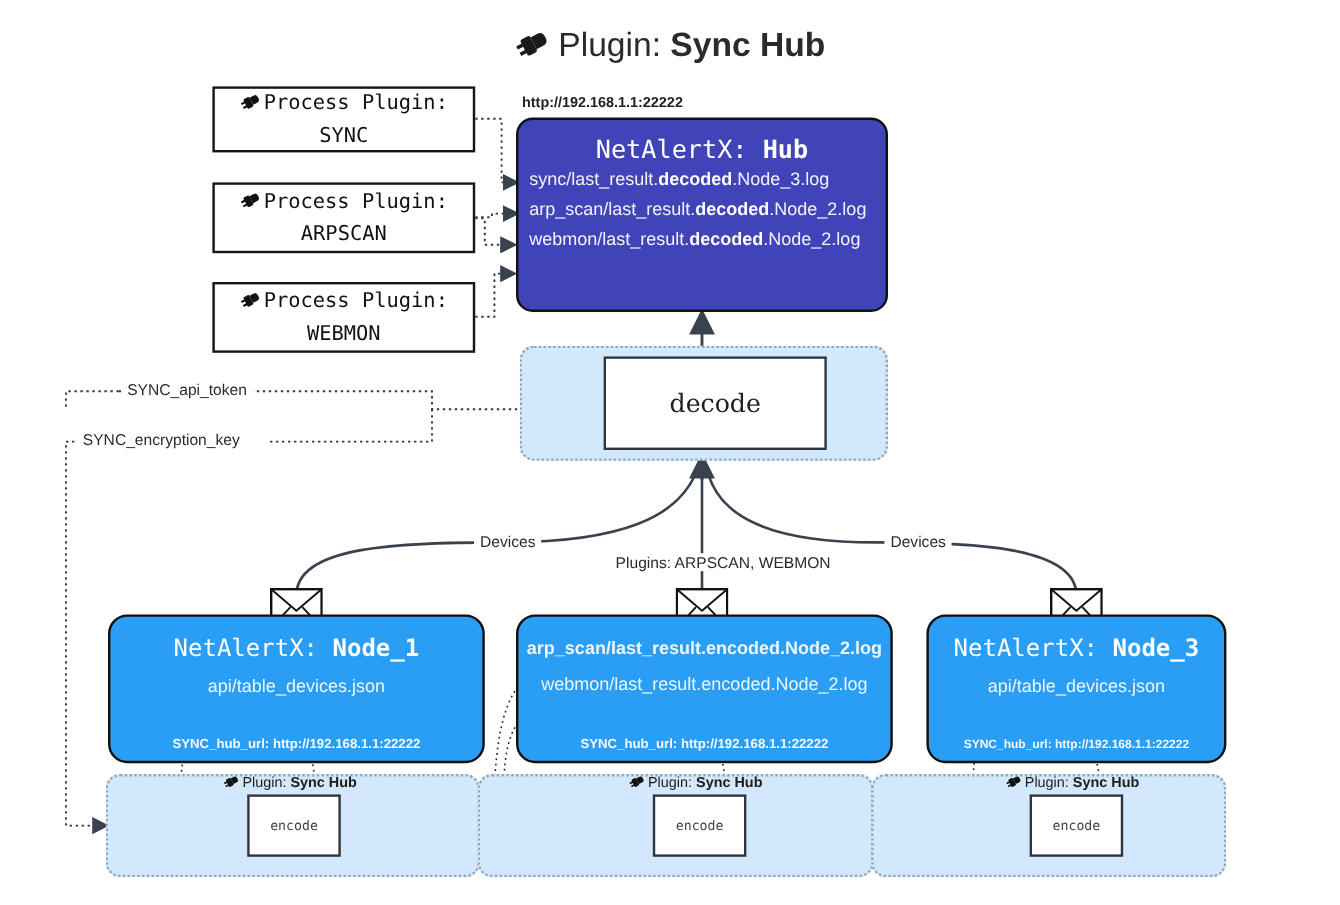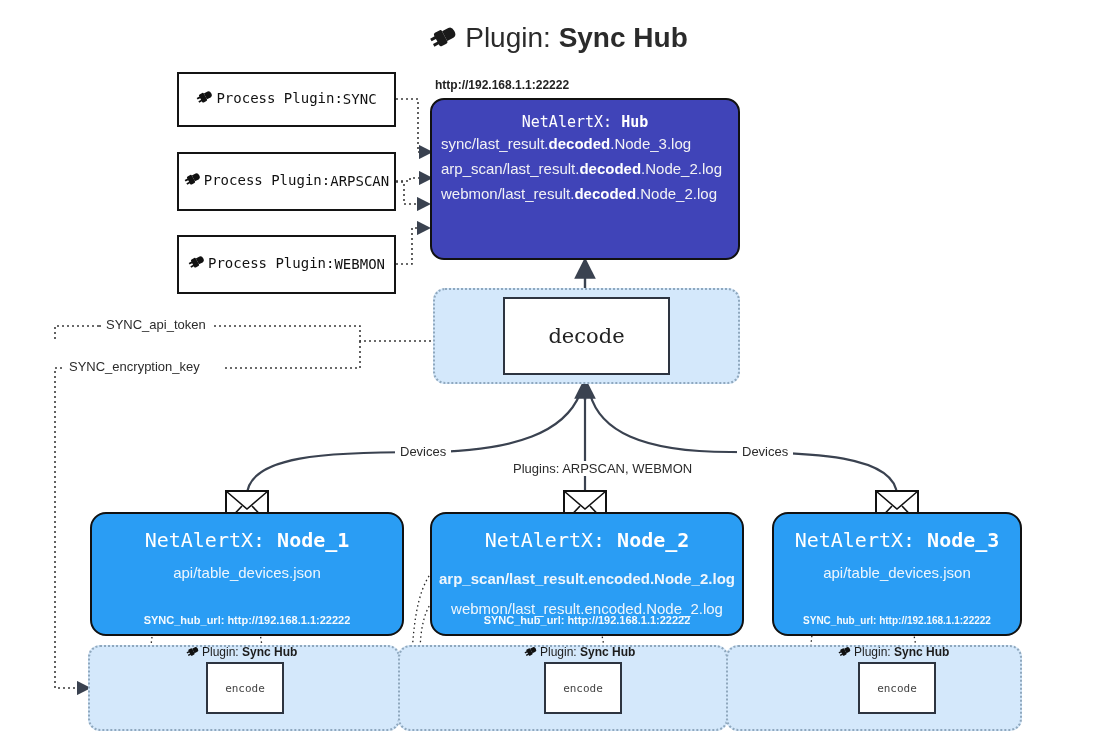--- a/index.html
+++ b/index.html
@@ -10,30 +10,30 @@
 
   
   .title{position:absolute;left:0;top:18px;width:1117px;text-align:center;
          font-size:28px;line-height:40px;color:#2b2b2b;}
   .title .plug{display:inline-block;vertical-align:-3px;margin-right:6px;}
   .title b{font-weight:bold;}
 
   
   .procbox{position:absolute;border:2px solid #141414;background:#fff;
            box-sizing:border-box;font-family:"DejaVu Sans Mono", monospace;
-           font-size:14px;color:#111;display:flex;flex-direction:row;
+           font-size:17px;color:#111;display:flex;flex-direction:column;
            align-items:center;justify-content:center;line-height:25px;}
   .procbox .l1{white-space:nowrap;}
   .procbox .l2{white-space:nowrap;}
   .procbox .plug{display:inline-block;vertical-align:-2px;margin-right:2px;}
 
   
   .hub{position:absolute;background:#4044b8;border:2px solid #111;
        border-radius:14px;box-sizing:border-box;}
-  .hub .hubtitle{font-family:"DejaVu Sans Mono", monospace;font-size:15px;
+  .hub .hubtitle{font-family:"DejaVu Sans Mono", monospace;font-size:21px;
        color:#fff;text-align:center;margin-top:13px;letter-spacing:0px;}
   .hub .hubtitle b{font-weight:bold;}
   .hub .line{font-size:15px;color:#f2f2f5;line-height:25px;padding-left:9px;
        white-space:nowrap;}
   .hub .line b{font-weight:bold;color:#fff;}
   .hub-url{position:absolute;font-size:12px;font-weight:bold;color:#222;
        }
 
   
   .band{position:absolute;background:#d4e8fb;border:2px dotted #8fa8be;
@@ -180,21 +180,21 @@
   <div class="hub" style="left:430px;top:98px;width:310px;height:162px;">
     <div class="hubtitle">
       <span>NetAlertX: </span><b>Hub</b>
     </div>
     <div class="line"><span>sync/last_result.</span><b>decoded</b><span>.Node_3.log</span></div>
     <div class="line"><span>arp_scan/last_result.</span><b>decoded</b><span>.Node_2.log</span></div>
     <div class="line"><span>webmon/last_result.</span><b>decoded</b><span>.Node_2.log</span></div>
   </div>
 
   <div class="band" style="left:433px;top:288px;width:307px;height:96px;"></div>
-  <div class="band-sq" style="left:503px;top:297px;width:167px;height:78px;">
+  <div class="band-sq" style="left:503px;top:297px;width:186px;height:78px;">
     <span class="decode-lbl">decode</span>
   </div>
 
   <div class="wlabel" style="left:101px;top:317px;">SYNC_api_token</div>
   <div class="wlabel" style="left:64px;top:359px;">SYNC_encryption_key</div>
 
   <div class="wlabel" style="left:395px;top:444px;">Devices</div>
   <div class="wlabel" style="left:737px;top:444px;">Devices</div>
   <div class="wlabel" style="left:508px;top:461px;">Plugins: ARPSCAN, WEBMON</div>
 
@@ -230,23 +230,20 @@
   </div>
 
   <div class="envelope" style="left:563px;top:490px;">
     <svg width="44" height="34" viewBox="0 0 44 34">
       <rect x="1" y="1" width="42" height="32" fill="#fff" stroke="#111" stroke-width="2"></rect>
       <path d="M1,1 L22,19 L43,1" fill="none" stroke="#111" stroke-width="1.6"></path>
       <path d="M1,33 L17,16 M43,33 L27,16" fill="none" stroke="#111" stroke-width="1.6"></path>
     </svg>
   </div>
   <div class="node" style="left:430px;top:512px;width:314px;height:124px;">
-    <div class="ntitle">
-      <span>NetAlertX: </span><b>Node_2</b>
-    </div>
     <div class="nline" style="margin-top:12px;font-weight:bold;">arp_scan/last_result.encoded.Node_2.log</div>
     <div class="nline">webmon/last_result.encoded.Node_2.log</div>
     <div class="nfoot">SYNC_hub_url: http://192.168.1.1:22222</div>
   </div>
   <div class="band" style="left:398px;top:645px;width:330px;height:86px;"></div>
   <div class="plugin-cap" style="left:524px;top:645px;">
     <span class="plug">
       <svg width="14" height="13" viewBox="0 0 30 26">
         <g transform="rotate(-28 15 13)">
           <rect x="2" y="8" width="6" height="3" fill="#111"></rect>

